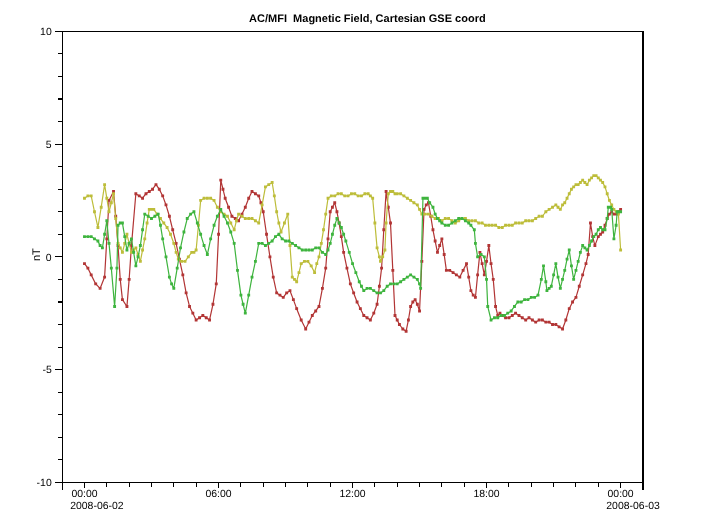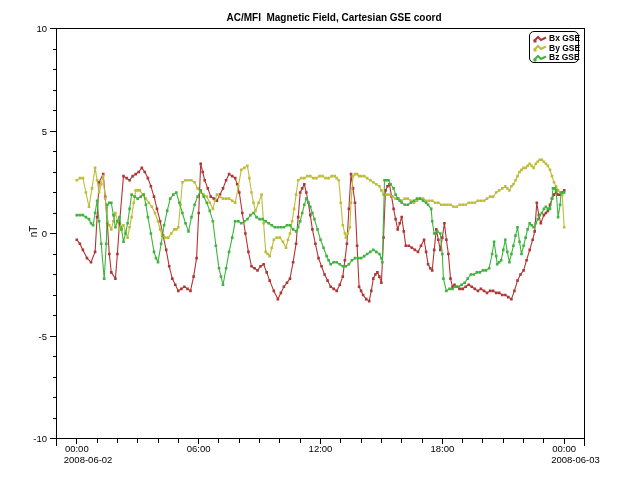--- a/index.html
+++ b/index.html
@@ -123,36 +123,13 @@
         <g>
           <path d="M76.8,180.2L79.9,178.1L82.9,178.1L85.9,192.5L89.0,206.8L92.0,188.4L95.1,167.9L97.1,180.2L99.1,192.5L101.2,184.3L103.2,176.1L105.2,198.7L107.3,221.2L109.3,225.3L111.3,229.4L113.4,221.2L115.4,213.0L117.4,221.2L119.5,229.4L121.5,227.3L123.5,225.3L125.5,231.4L127.6,237.6L129.6,227.3L131.6,217.1L133.7,202.8L135.7,190.4L137.7,190.4L139.8,190.4L142.8,194.6L145.9,198.7L148.9,202.8L151.9,206.8L155.0,213.0L158.0,221.2L160.1,229.4L162.1,235.6L165.1,237.6L168.2,237.6L171.2,233.5L174.3,229.4L176.3,229.4L178.3,227.3L180.4,204.8L182.4,182.3L185.5,180.2L188.5,180.2L191.5,180.2L194.6,182.3L197.6,188.4L200.7,192.5L203.7,194.6L206.8,196.6L209.8,202.8L212.9,208.9L214.9,200.7L216.9,194.6L220.0,196.6L223.0,198.7L226.1,198.7L229.1,198.7L232.2,200.7L235.2,202.8L238.3,186.3L241.3,169.9L244.3,167.9L247.4,165.9L249.4,178.1L251.5,192.5L253.5,202.8L255.5,210.9L258.6,202.8L261.6,194.6L263.6,223.3L265.7,251.9L267.7,254.0L269.7,256.1L271.8,247.8L273.8,239.7L276.8,237.6L279.9,237.6L282.9,241.7L286.0,247.8L288.0,239.7L290.0,233.5L292.1,221.2L294.1,208.9L296.1,194.6L298.2,180.2L301.2,178.1L304.3,178.1L307.3,176.1L310.3,176.1L313.4,178.1L316.4,178.1L319.5,176.1L322.5,176.1L325.6,178.1L328.6,178.1L331.7,176.1L334.7,176.1L336.7,178.1L338.8,180.2L340.8,202.8L342.8,225.3L344.9,233.5L345.9,237.6L347.9,233.5L349.9,227.3L351.0,202.8L353.0,176.1L355.0,174.1L357.1,174.1L359.1,176.1L361.1,176.1L364.2,176.1L367.2,178.1L370.3,180.2L373.3,182.3L376.3,184.3L379.4,186.3L381.4,190.4L383.5,194.6L386.5,194.6L389.5,194.6L392.6,196.6L395.6,198.7L398.7,198.7L401.7,200.7L404.8,198.7L407.8,198.7L410.9,200.7L413.9,202.8L417.0,200.7L420.0,198.7L423.1,198.7L426.1,200.7L429.1,200.7L432.2,200.7L435.2,202.8L438.3,202.8L441.3,204.8L444.4,204.8L447.4,204.8L450.5,204.8L453.5,206.8L456.6,206.8L459.6,204.8L462.7,204.8L465.7,204.8L468.7,202.8L471.8,202.8L474.8,202.8L477.9,200.7L480.9,200.7L484.0,200.7L487.0,198.7L490.1,196.6L493.1,196.6L496.2,192.5L499.2,190.4L502.3,188.4L505.3,186.3L507.3,188.4L509.4,190.4L511.4,186.3L513.4,184.3L515.5,180.2L517.5,176.1L519.5,172.0L521.5,169.9L523.6,167.9L525.6,167.9L527.6,165.9L529.7,163.8L531.7,165.9L533.7,167.9L535.8,163.8L537.8,161.8L539.8,159.7L541.9,159.7L543.9,161.8L545.9,163.8L547.9,165.9L550.0,169.9L552.0,176.1L554.0,182.3L556.1,186.3L558.1,190.4L560.1,192.5L562.2,194.6L564.2,227.3" fill="none" stroke="#bdbd3a" stroke-width="1.1" stroke-linejoin="round"></path>
           <path d="M75.5,178.9h2.6v2.6h-2.6zM78.6,176.8h2.6v2.6h-2.6zM81.6,176.8h2.6v2.6h-2.6zM84.6,191.2h2.6v2.6h-2.6zM87.7,205.5h2.6v2.6h-2.6zM90.7,187.1h2.6v2.6h-2.6zM93.8,166.6h2.6v2.6h-2.6zM95.8,178.9h2.6v2.6h-2.6zM97.8,191.2h2.6v2.6h-2.6zM99.9,183.0h2.6v2.6h-2.6zM101.9,174.8h2.6v2.6h-2.6zM103.9,197.3h2.6v2.6h-2.6zM106.0,219.9h2.6v2.6h-2.6zM108.0,224.0h2.6v2.6h-2.6zM110.0,228.1h2.6v2.6h-2.6zM112.1,219.9h2.6v2.6h-2.6zM114.1,211.7h2.6v2.6h-2.6zM116.1,219.9h2.6v2.6h-2.6zM118.2,228.1h2.6v2.6h-2.6zM120.2,226.0h2.6v2.6h-2.6zM122.2,224.0h2.6v2.6h-2.6zM124.2,230.1h2.6v2.6h-2.6zM126.3,236.3h2.6v2.6h-2.6zM128.3,226.0h2.6v2.6h-2.6zM130.3,215.8h2.6v2.6h-2.6zM132.4,201.4h2.6v2.6h-2.6zM134.4,189.1h2.6v2.6h-2.6zM136.4,189.1h2.6v2.6h-2.6zM138.5,189.1h2.6v2.6h-2.6zM141.5,193.3h2.6v2.6h-2.6zM144.6,197.3h2.6v2.6h-2.6zM147.6,201.4h2.6v2.6h-2.6zM150.6,205.5h2.6v2.6h-2.6zM153.7,211.7h2.6v2.6h-2.6zM156.7,219.9h2.6v2.6h-2.6zM158.8,228.1h2.6v2.6h-2.6zM160.8,234.3h2.6v2.6h-2.6zM163.8,236.3h2.6v2.6h-2.6zM166.9,236.3h2.6v2.6h-2.6zM169.9,232.2h2.6v2.6h-2.6zM173.0,228.1h2.6v2.6h-2.6zM175.0,228.1h2.6v2.6h-2.6zM177.0,226.0h2.6v2.6h-2.6zM179.1,203.5h2.6v2.6h-2.6zM181.1,180.9h2.6v2.6h-2.6zM184.2,178.9h2.6v2.6h-2.6zM187.2,178.9h2.6v2.6h-2.6zM190.2,178.9h2.6v2.6h-2.6zM193.3,180.9h2.6v2.6h-2.6zM196.3,187.1h2.6v2.6h-2.6zM199.4,191.2h2.6v2.6h-2.6zM202.4,193.3h2.6v2.6h-2.6zM205.5,195.3h2.6v2.6h-2.6zM208.5,201.4h2.6v2.6h-2.6zM211.6,207.6h2.6v2.6h-2.6zM213.6,199.4h2.6v2.6h-2.6zM215.6,193.3h2.6v2.6h-2.6zM218.7,195.3h2.6v2.6h-2.6zM221.7,197.3h2.6v2.6h-2.6zM224.8,197.3h2.6v2.6h-2.6zM227.8,197.3h2.6v2.6h-2.6zM230.9,199.4h2.6v2.6h-2.6zM233.9,201.4h2.6v2.6h-2.6zM237.0,185.0h2.6v2.6h-2.6zM240.0,168.6h2.6v2.6h-2.6zM243.0,166.6h2.6v2.6h-2.6zM246.1,164.6h2.6v2.6h-2.6zM248.1,176.8h2.6v2.6h-2.6zM250.2,191.2h2.6v2.6h-2.6zM252.2,201.4h2.6v2.6h-2.6zM254.2,209.6h2.6v2.6h-2.6zM257.3,201.4h2.6v2.6h-2.6zM260.3,193.3h2.6v2.6h-2.6zM262.3,221.9h2.6v2.6h-2.6zM264.4,250.6h2.6v2.6h-2.6zM266.4,252.7h2.6v2.6h-2.6zM268.4,254.8h2.6v2.6h-2.6zM270.5,246.5h2.6v2.6h-2.6zM272.5,238.4h2.6v2.6h-2.6zM275.5,236.3h2.6v2.6h-2.6zM278.6,236.3h2.6v2.6h-2.6zM281.6,240.4h2.6v2.6h-2.6zM284.7,246.5h2.6v2.6h-2.6zM286.7,238.4h2.6v2.6h-2.6zM288.7,232.2h2.6v2.6h-2.6zM290.8,219.9h2.6v2.6h-2.6zM292.8,207.6h2.6v2.6h-2.6zM294.8,193.3h2.6v2.6h-2.6zM296.9,178.9h2.6v2.6h-2.6zM299.9,176.8h2.6v2.6h-2.6zM303.0,176.8h2.6v2.6h-2.6zM306.0,174.8h2.6v2.6h-2.6zM309.0,174.8h2.6v2.6h-2.6zM312.1,176.8h2.6v2.6h-2.6zM315.1,176.8h2.6v2.6h-2.6zM318.2,174.8h2.6v2.6h-2.6zM321.2,174.8h2.6v2.6h-2.6zM324.3,176.8h2.6v2.6h-2.6zM327.3,176.8h2.6v2.6h-2.6zM330.4,174.8h2.6v2.6h-2.6zM333.4,174.8h2.6v2.6h-2.6zM335.4,176.8h2.6v2.6h-2.6zM337.5,178.9h2.6v2.6h-2.6zM339.5,201.4h2.6v2.6h-2.6zM341.5,224.0h2.6v2.6h-2.6zM343.6,232.2h2.6v2.6h-2.6zM344.6,236.3h2.6v2.6h-2.6zM346.6,232.2h2.6v2.6h-2.6zM348.6,226.0h2.6v2.6h-2.6zM349.7,201.4h2.6v2.6h-2.6zM351.7,174.8h2.6v2.6h-2.6zM353.7,172.8h2.6v2.6h-2.6zM355.8,172.8h2.6v2.6h-2.6zM357.8,174.8h2.6v2.6h-2.6zM359.8,174.8h2.6v2.6h-2.6zM362.9,174.8h2.6v2.6h-2.6zM365.9,176.8h2.6v2.6h-2.6zM369.0,178.9h2.6v2.6h-2.6zM372.0,180.9h2.6v2.6h-2.6zM375.0,183.0h2.6v2.6h-2.6zM378.1,185.0h2.6v2.6h-2.6zM380.1,189.1h2.6v2.6h-2.6zM382.2,193.3h2.6v2.6h-2.6zM385.2,193.3h2.6v2.6h-2.6zM388.2,193.3h2.6v2.6h-2.6zM391.3,195.3h2.6v2.6h-2.6zM394.3,197.3h2.6v2.6h-2.6zM397.4,197.3h2.6v2.6h-2.6zM400.4,199.4h2.6v2.6h-2.6zM403.5,197.3h2.6v2.6h-2.6zM406.5,197.3h2.6v2.6h-2.6zM409.6,199.4h2.6v2.6h-2.6zM412.6,201.4h2.6v2.6h-2.6zM415.7,199.4h2.6v2.6h-2.6zM418.7,197.3h2.6v2.6h-2.6zM421.8,197.3h2.6v2.6h-2.6zM424.8,199.4h2.6v2.6h-2.6zM427.8,199.4h2.6v2.6h-2.6zM430.9,199.4h2.6v2.6h-2.6zM433.9,201.4h2.6v2.6h-2.6zM437.0,201.4h2.6v2.6h-2.6zM440.0,203.5h2.6v2.6h-2.6zM443.1,203.5h2.6v2.6h-2.6zM446.1,203.5h2.6v2.6h-2.6zM449.2,203.5h2.6v2.6h-2.6zM452.2,205.5h2.6v2.6h-2.6zM455.3,205.5h2.6v2.6h-2.6zM458.3,203.5h2.6v2.6h-2.6zM461.4,203.5h2.6v2.6h-2.6zM464.4,203.5h2.6v2.6h-2.6zM467.4,201.4h2.6v2.6h-2.6zM470.5,201.4h2.6v2.6h-2.6zM473.5,201.4h2.6v2.6h-2.6zM476.6,199.4h2.6v2.6h-2.6zM479.6,199.4h2.6v2.6h-2.6zM482.7,199.4h2.6v2.6h-2.6zM485.7,197.3h2.6v2.6h-2.6zM488.8,195.3h2.6v2.6h-2.6zM491.8,195.3h2.6v2.6h-2.6zM494.9,191.2h2.6v2.6h-2.6zM497.9,189.1h2.6v2.6h-2.6zM501.0,187.1h2.6v2.6h-2.6zM504.0,185.0h2.6v2.6h-2.6zM506.0,187.1h2.6v2.6h-2.6zM508.1,189.1h2.6v2.6h-2.6zM510.1,185.0h2.6v2.6h-2.6zM512.1,183.0h2.6v2.6h-2.6zM514.2,178.9h2.6v2.6h-2.6zM516.2,174.8h2.6v2.6h-2.6zM518.2,170.7h2.6v2.6h-2.6zM520.2,168.6h2.6v2.6h-2.6zM522.3,166.6h2.6v2.6h-2.6zM524.3,166.6h2.6v2.6h-2.6zM526.3,164.6h2.6v2.6h-2.6zM528.4,162.5h2.6v2.6h-2.6zM530.4,164.6h2.6v2.6h-2.6zM532.4,166.6h2.6v2.6h-2.6zM534.5,162.5h2.6v2.6h-2.6zM536.5,160.4h2.6v2.6h-2.6zM538.5,158.4h2.6v2.6h-2.6zM540.6,158.4h2.6v2.6h-2.6zM542.6,160.4h2.6v2.6h-2.6zM544.6,162.5h2.6v2.6h-2.6zM546.6,164.6h2.6v2.6h-2.6zM548.7,168.6h2.6v2.6h-2.6zM550.7,174.8h2.6v2.6h-2.6zM552.7,180.9h2.6v2.6h-2.6zM554.8,185.0h2.6v2.6h-2.6zM556.8,189.1h2.6v2.6h-2.6zM558.8,191.2h2.6v2.6h-2.6zM560.9,193.3h2.6v2.6h-2.6zM562.9,226.0h2.6v2.6h-2.6z" fill="#bdbd3a" stroke="none"></path>
         </g>
         <g>
           <path d="M76.8,215.1L79.9,215.1L82.9,215.1L85.9,217.1L89.0,219.2L91.0,223.3L93.1,225.3L95.1,213.0L97.1,200.7L99.1,221.2L101.2,243.8L104.2,278.6L106.3,243.8L107.3,204.8L109.3,202.8L111.3,202.8L113.4,215.1L115.4,227.3L117.4,221.2L119.5,217.1L121.5,229.4L123.5,241.7L125.5,233.5L127.6,223.3L129.6,208.9L131.6,194.6L134.7,196.6L137.7,198.7L140.8,196.6L143.8,194.6L145.9,204.8L147.9,217.1L150.9,233.5L154.0,251.9L156.0,258.1L158.0,262.2L161.1,243.8L164.1,225.3L167.2,210.9L170.2,198.7L173.3,194.6L176.3,192.5L179.4,202.8L182.4,213.0L185.5,223.3L188.5,231.4L191.5,217.1L194.6,204.8L197.6,196.6L200.7,190.4L203.7,196.6L206.8,202.8L209.8,210.9L212.9,221.2L215.9,245.8L219.0,268.3L221.0,276.6L223.0,284.8L226.1,268.3L229.1,251.9L232.2,237.6L235.2,221.2L238.3,221.2L241.3,223.3L244.3,221.2L247.4,219.2L250.4,215.1L253.5,213.0L256.5,217.1L259.6,219.2L262.6,219.2L265.7,221.2L268.7,223.3L271.8,225.3L274.8,227.3L277.9,227.3L280.9,227.3L283.9,227.3L287.0,225.3L290.0,225.3L293.1,229.4L296.1,231.4L298.2,227.3L300.2,221.2L302.2,213.0L304.3,204.8L306.3,198.7L308.3,202.8L310.3,206.8L312.4,213.0L314.4,219.2L317.5,229.4L320.5,239.7L323.5,247.8L326.6,256.1L328.6,260.2L330.7,264.3L333.7,262.2L336.7,262.2L339.8,264.3L342.8,266.3L345.9,266.3L348.9,264.3L352.0,260.2L355.0,258.1L358.1,258.1L361.1,258.1L364.2,256.1L367.2,254.0L370.3,251.9L373.3,249.9L376.3,251.9L379.4,254.0L381.4,258.1L382.4,262.2L384.5,180.2L386.5,180.2L388.5,180.2L390.6,184.3L393.6,188.4L395.6,194.6L397.7,198.7L399.7,200.7L401.7,202.8L404.8,204.8L407.8,204.8L410.9,202.8L413.9,200.7L417.0,198.7L420.0,198.7L423.1,200.7L426.1,202.8L428.1,204.8L431.2,208.9L432.2,221.2L434.2,233.5L437.3,231.4L440.3,233.5L442.3,254.0L443.4,278.6L446.4,290.9L449.5,288.9L452.5,288.9L455.5,286.8L458.6,286.8L461.6,284.8L464.7,282.7L467.7,278.6L470.8,274.5L473.8,274.5L476.9,272.4L479.9,272.4L483.0,270.4L486.0,270.4L489.1,268.3L492.1,254.0L494.1,241.7L496.2,256.1L497.2,264.3L499.2,262.2L501.2,260.2L503.3,249.9L505.3,239.7L507.3,251.9L509.4,262.2L511.4,254.0L513.4,245.8L515.5,235.6L517.5,227.3L519.5,241.7L521.5,254.0L523.6,245.8L525.6,237.6L527.6,229.4L529.7,223.3L531.7,225.3L533.7,227.3L535.8,223.3L537.8,219.2L539.8,215.1L541.9,213.0L543.9,208.9L545.9,206.8L547.9,208.9L550.0,208.9L552.0,198.7L553.0,188.4L555.1,188.4L556.1,190.4L558.1,217.1L560.1,204.8L561.1,192.5L563.2,192.5L564.2,192.5" fill="none" stroke="#3eb43e" stroke-width="1.1" stroke-linejoin="round"></path>
           <path d="M75.5,213.8h2.6v2.6h-2.6zM78.6,213.8h2.6v2.6h-2.6zM81.6,213.8h2.6v2.6h-2.6zM84.6,215.8h2.6v2.6h-2.6zM87.7,217.8h2.6v2.6h-2.6zM89.7,221.9h2.6v2.6h-2.6zM91.8,224.0h2.6v2.6h-2.6zM93.8,211.7h2.6v2.6h-2.6zM95.8,199.4h2.6v2.6h-2.6zM97.8,219.9h2.6v2.6h-2.6zM99.9,242.4h2.6v2.6h-2.6zM102.9,277.3h2.6v2.6h-2.6zM105.0,242.4h2.6v2.6h-2.6zM106.0,203.5h2.6v2.6h-2.6zM108.0,201.4h2.6v2.6h-2.6zM110.0,201.4h2.6v2.6h-2.6zM112.1,213.8h2.6v2.6h-2.6zM114.1,226.0h2.6v2.6h-2.6zM116.1,219.9h2.6v2.6h-2.6zM118.2,215.8h2.6v2.6h-2.6zM120.2,228.1h2.6v2.6h-2.6zM122.2,240.4h2.6v2.6h-2.6zM124.2,232.2h2.6v2.6h-2.6zM126.3,221.9h2.6v2.6h-2.6zM128.3,207.6h2.6v2.6h-2.6zM130.3,193.3h2.6v2.6h-2.6zM133.4,195.3h2.6v2.6h-2.6zM136.4,197.3h2.6v2.6h-2.6zM139.5,195.3h2.6v2.6h-2.6zM142.5,193.3h2.6v2.6h-2.6zM144.6,203.5h2.6v2.6h-2.6zM146.6,215.8h2.6v2.6h-2.6zM149.6,232.2h2.6v2.6h-2.6zM152.7,250.6h2.6v2.6h-2.6zM154.7,256.8h2.6v2.6h-2.6zM156.7,260.9h2.6v2.6h-2.6zM159.8,242.4h2.6v2.6h-2.6zM162.8,224.0h2.6v2.6h-2.6zM165.9,209.6h2.6v2.6h-2.6zM168.9,197.3h2.6v2.6h-2.6zM172.0,193.3h2.6v2.6h-2.6zM175.0,191.2h2.6v2.6h-2.6zM178.1,201.4h2.6v2.6h-2.6zM181.1,211.7h2.6v2.6h-2.6zM184.2,221.9h2.6v2.6h-2.6zM187.2,230.1h2.6v2.6h-2.6zM190.2,215.8h2.6v2.6h-2.6zM193.3,203.5h2.6v2.6h-2.6zM196.3,195.3h2.6v2.6h-2.6zM199.4,189.1h2.6v2.6h-2.6zM202.4,195.3h2.6v2.6h-2.6zM205.5,201.4h2.6v2.6h-2.6zM208.5,209.6h2.6v2.6h-2.6zM211.6,219.9h2.6v2.6h-2.6zM214.6,244.5h2.6v2.6h-2.6zM217.7,267.0h2.6v2.6h-2.6zM219.7,275.3h2.6v2.6h-2.6zM221.7,283.4h2.6v2.6h-2.6zM224.8,267.0h2.6v2.6h-2.6zM227.8,250.6h2.6v2.6h-2.6zM230.9,236.3h2.6v2.6h-2.6zM233.9,219.9h2.6v2.6h-2.6zM237.0,219.9h2.6v2.6h-2.6zM240.0,221.9h2.6v2.6h-2.6zM243.0,219.9h2.6v2.6h-2.6zM246.1,217.8h2.6v2.6h-2.6zM249.1,213.8h2.6v2.6h-2.6zM252.2,211.7h2.6v2.6h-2.6zM255.2,215.8h2.6v2.6h-2.6zM258.3,217.8h2.6v2.6h-2.6zM261.3,217.8h2.6v2.6h-2.6zM264.4,219.9h2.6v2.6h-2.6zM267.4,221.9h2.6v2.6h-2.6zM270.5,224.0h2.6v2.6h-2.6zM273.5,226.0h2.6v2.6h-2.6zM276.6,226.0h2.6v2.6h-2.6zM279.6,226.0h2.6v2.6h-2.6zM282.6,226.0h2.6v2.6h-2.6zM285.7,224.0h2.6v2.6h-2.6zM288.7,224.0h2.6v2.6h-2.6zM291.8,228.1h2.6v2.6h-2.6zM294.8,230.1h2.6v2.6h-2.6zM296.9,226.0h2.6v2.6h-2.6zM298.9,219.9h2.6v2.6h-2.6zM300.9,211.7h2.6v2.6h-2.6zM303.0,203.5h2.6v2.6h-2.6zM305.0,197.3h2.6v2.6h-2.6zM307.0,201.4h2.6v2.6h-2.6zM309.0,205.5h2.6v2.6h-2.6zM311.1,211.7h2.6v2.6h-2.6zM313.1,217.8h2.6v2.6h-2.6zM316.2,228.1h2.6v2.6h-2.6zM319.2,238.4h2.6v2.6h-2.6zM322.2,246.5h2.6v2.6h-2.6zM325.3,254.8h2.6v2.6h-2.6zM327.3,258.9h2.6v2.6h-2.6zM329.4,262.9h2.6v2.6h-2.6zM332.4,260.9h2.6v2.6h-2.6zM335.4,260.9h2.6v2.6h-2.6zM338.5,262.9h2.6v2.6h-2.6zM341.5,265.0h2.6v2.6h-2.6zM344.6,265.0h2.6v2.6h-2.6zM347.6,262.9h2.6v2.6h-2.6zM350.7,258.9h2.6v2.6h-2.6zM353.7,256.8h2.6v2.6h-2.6zM356.8,256.8h2.6v2.6h-2.6zM359.8,256.8h2.6v2.6h-2.6zM362.9,254.8h2.6v2.6h-2.6zM365.9,252.7h2.6v2.6h-2.6zM369.0,250.6h2.6v2.6h-2.6zM372.0,248.6h2.6v2.6h-2.6zM375.0,250.6h2.6v2.6h-2.6zM378.1,252.7h2.6v2.6h-2.6zM380.1,256.8h2.6v2.6h-2.6zM381.1,260.9h2.6v2.6h-2.6zM383.2,178.9h2.6v2.6h-2.6zM385.2,178.9h2.6v2.6h-2.6zM387.2,178.9h2.6v2.6h-2.6zM389.3,183.0h2.6v2.6h-2.6zM392.3,187.1h2.6v2.6h-2.6zM394.3,193.3h2.6v2.6h-2.6zM396.4,197.3h2.6v2.6h-2.6zM398.4,199.4h2.6v2.6h-2.6zM400.4,201.4h2.6v2.6h-2.6zM403.5,203.5h2.6v2.6h-2.6zM406.5,203.5h2.6v2.6h-2.6zM409.6,201.4h2.6v2.6h-2.6zM412.6,199.4h2.6v2.6h-2.6zM415.7,197.3h2.6v2.6h-2.6zM418.7,197.3h2.6v2.6h-2.6zM421.8,199.4h2.6v2.6h-2.6zM424.8,201.4h2.6v2.6h-2.6zM426.8,203.5h2.6v2.6h-2.6zM429.9,207.6h2.6v2.6h-2.6zM430.9,219.9h2.6v2.6h-2.6zM432.9,232.2h2.6v2.6h-2.6zM436.0,230.1h2.6v2.6h-2.6zM439.0,232.2h2.6v2.6h-2.6zM441.0,252.7h2.6v2.6h-2.6zM442.1,277.3h2.6v2.6h-2.6zM445.1,289.6h2.6v2.6h-2.6zM448.2,287.6h2.6v2.6h-2.6zM451.2,287.6h2.6v2.6h-2.6zM454.2,285.5h2.6v2.6h-2.6zM457.3,285.5h2.6v2.6h-2.6zM460.3,283.4h2.6v2.6h-2.6zM463.4,281.4h2.6v2.6h-2.6zM466.4,277.3h2.6v2.6h-2.6zM469.5,273.2h2.6v2.6h-2.6zM472.5,273.2h2.6v2.6h-2.6zM475.6,271.1h2.6v2.6h-2.6zM478.6,271.1h2.6v2.6h-2.6zM481.7,269.1h2.6v2.6h-2.6zM484.7,269.1h2.6v2.6h-2.6zM487.8,267.0h2.6v2.6h-2.6zM490.8,252.7h2.6v2.6h-2.6zM492.8,240.4h2.6v2.6h-2.6zM494.9,254.8h2.6v2.6h-2.6zM495.9,262.9h2.6v2.6h-2.6zM497.9,260.9h2.6v2.6h-2.6zM499.9,258.9h2.6v2.6h-2.6zM502.0,248.6h2.6v2.6h-2.6zM504.0,238.4h2.6v2.6h-2.6zM506.0,250.6h2.6v2.6h-2.6zM508.1,260.9h2.6v2.6h-2.6zM510.1,252.7h2.6v2.6h-2.6zM512.1,244.5h2.6v2.6h-2.6zM514.2,234.3h2.6v2.6h-2.6zM516.2,226.0h2.6v2.6h-2.6zM518.2,240.4h2.6v2.6h-2.6zM520.2,252.7h2.6v2.6h-2.6zM522.3,244.5h2.6v2.6h-2.6zM524.3,236.3h2.6v2.6h-2.6zM526.3,228.1h2.6v2.6h-2.6zM528.4,221.9h2.6v2.6h-2.6zM530.4,224.0h2.6v2.6h-2.6zM532.4,226.0h2.6v2.6h-2.6zM534.5,221.9h2.6v2.6h-2.6zM536.5,217.8h2.6v2.6h-2.6zM538.5,213.8h2.6v2.6h-2.6zM540.6,211.7h2.6v2.6h-2.6zM542.6,207.6h2.6v2.6h-2.6zM544.6,205.5h2.6v2.6h-2.6zM546.6,207.6h2.6v2.6h-2.6zM548.7,207.6h2.6v2.6h-2.6zM550.7,197.3h2.6v2.6h-2.6zM551.7,187.1h2.6v2.6h-2.6zM553.8,187.1h2.6v2.6h-2.6zM554.8,189.1h2.6v2.6h-2.6zM556.8,215.8h2.6v2.6h-2.6zM558.8,203.5h2.6v2.6h-2.6zM559.8,191.2h2.6v2.6h-2.6zM561.9,191.2h2.6v2.6h-2.6zM562.9,191.2h2.6v2.6h-2.6z" fill="#3eb43e" stroke="none"></path>
         </g>
       </svg>
     </div>
-  <div class="legend">
-    <div class="legend-row">
-      <svg class="legend-marker" width="14" height="8" viewBox="0 0 14 8">
-          <polyline points="1,6 5,2 8,5 13,2.5" fill="none" stroke="#b23535" stroke-width="2"></polyline>
-          <rect x="0.5" y="4.5" width="3" height="3" fill="#b23535"></rect>
-        </svg>
-      <span>Bx GSE</span>
-    </div>
-    <div class="legend-row">
-      <svg class="legend-marker" width="14" height="8" viewBox="0 0 14 8">
-          <polyline points="1,6 5,2 8,5 13,2.5" fill="none" stroke="#bdbd3a" stroke-width="2"></polyline>
-          <rect x="0.5" y="4.5" width="3" height="3" fill="#bdbd3a"></rect>
-        </svg>
-      <span>By GSE</span>
-    </div>
-    <div class="legend-row">
-      <svg class="legend-marker" width="14" height="8" viewBox="0 0 14 8">
-          <polyline points="1,6 5,2 8,5 13,2.5" fill="none" stroke="#3eb43e" stroke-width="2"></polyline>
-          <rect x="0.5" y="4.5" width="3" height="3" fill="#3eb43e"></rect>
-        </svg>
-      <span>Bz GSE</span>
-    </div>
-  </div>
 </div>
 
 </body></html>

